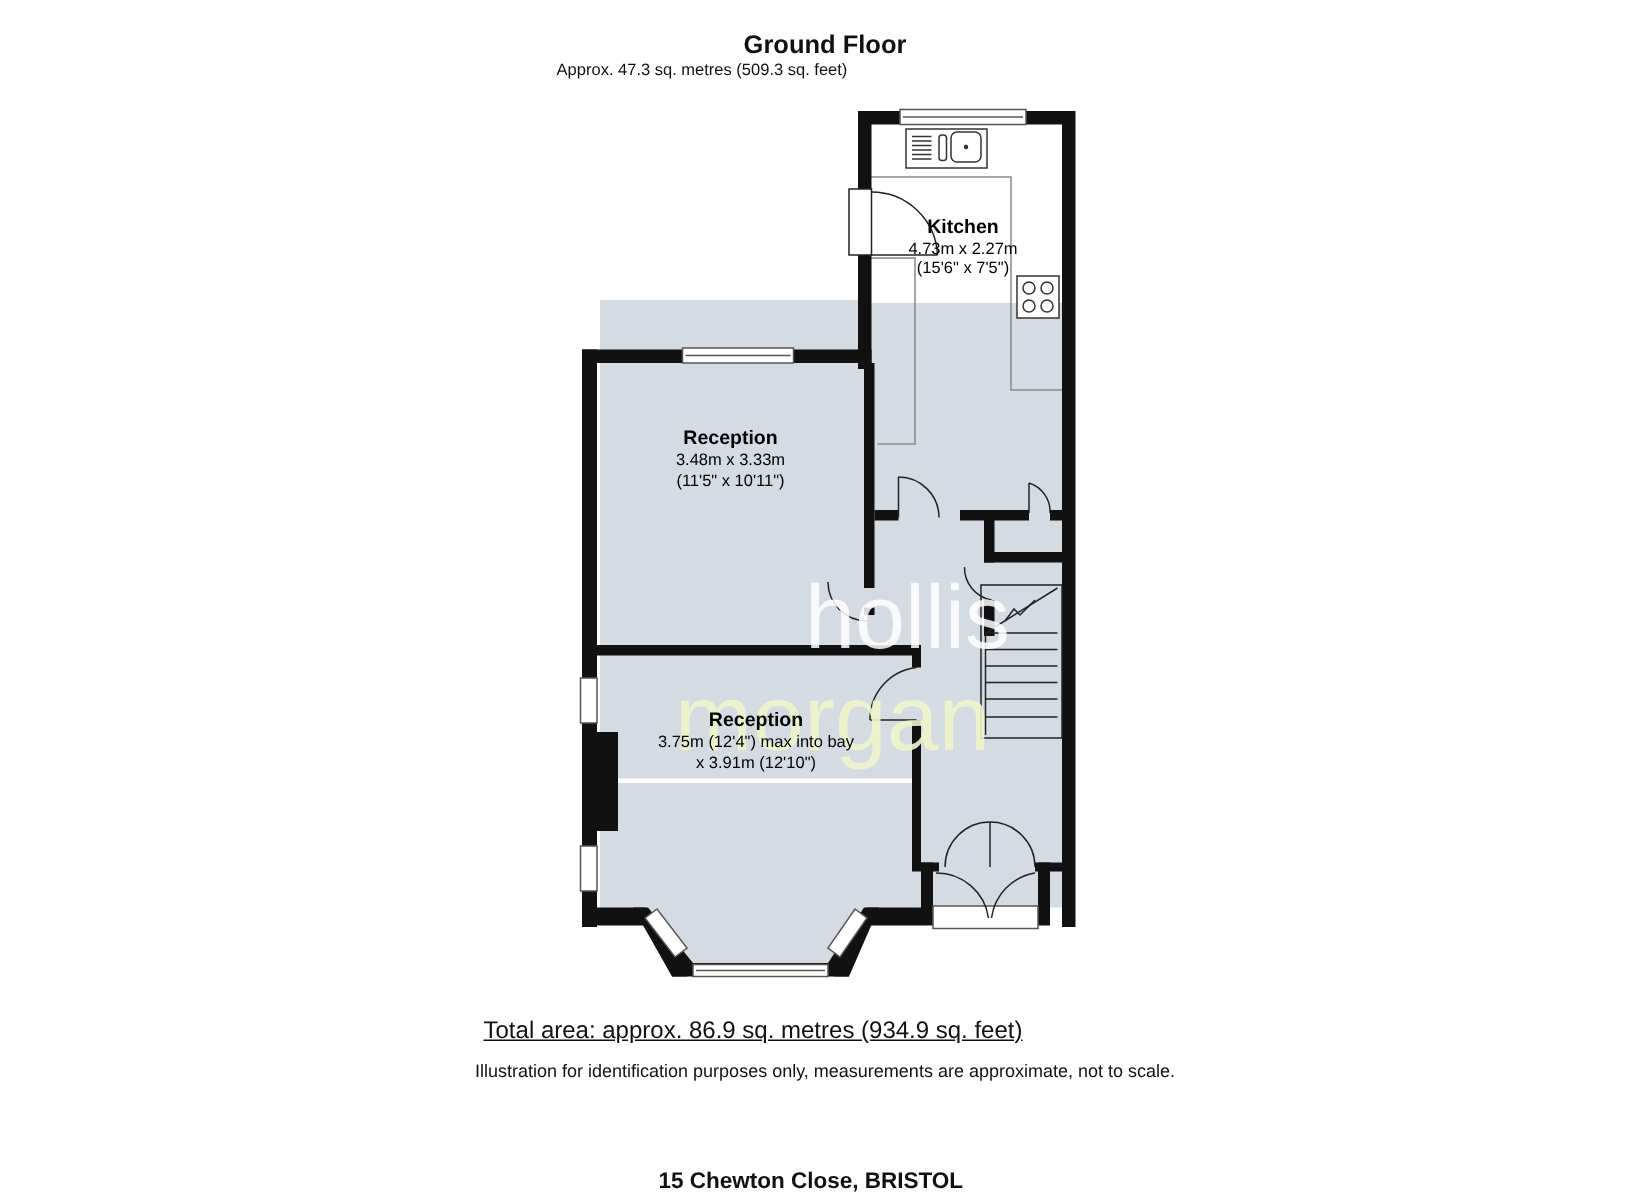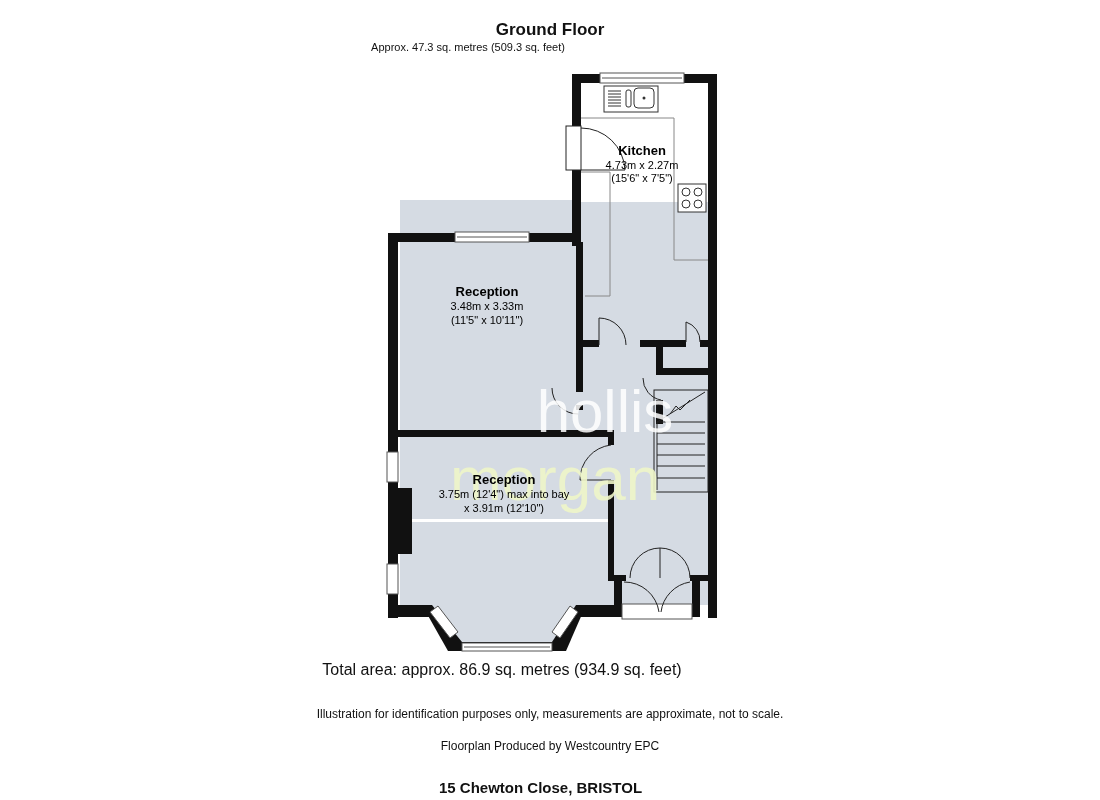--- a/index.html
+++ b/index.html
@@ -1,20 +1,20 @@
 <!DOCTYPE html>
 <html><head>
 <meta charset="utf-8">
 <style>
   html, body { margin:0; padding:0; background:#ffffff; }
   body { width:1100px; height:800px; position:relative; overflow:hidden; font-family:"Liberation Sans", sans-serif; color:#111; }
   .txt { position:absolute; text-align:center; white-space:nowrap; }
   #title { left:0; width:1100px; top:20px; font-size:17px; font-weight:bold; }
   #subtitle { left:0; width:936px; top:41px; font-size:11px; }
-  #total { left:0; width:1004px; top:661px; font-size:16px; }
+  #total { left:0; width:1004px; top:679px; font-size:16px;text-decoration:underline; }
   #disclaimer { left:0; width:1100px; top:707px; font-size:12px; }
   #producer { left:0; width:1100px; top:739px; font-size:12px; line-height:15px; }
   #address { left:0; width:1081px; top:779px; font-size:15px; font-weight:bold; }
   svg { position:absolute; left:0; top:0; }
 </style>
 </head>
 <body>
 
 <div id="title" class="txt">Ground Floor</div>
 <div id="subtitle" class="txt">Approx.  47.3 sq. metres (509.3 sq. feet)</div>
@@ -156,15 +156,14 @@
   <g>
     <text x="504" y="484" text-anchor="middle" font-size="13" font-weight="bold" font-family="Liberation Sans, sans-serif">Reception</text>
     <text x="504" y="498" text-anchor="middle" font-size="11" font-family="Liberation Sans, sans-serif">3.75m (12'4") max into bay</text>
     <text x="504" y="512" text-anchor="middle" font-size="11" font-family="Liberation Sans, sans-serif">x 3.91m (12'10")</text>
   </g>
 </svg>
 
 <div id="total" class="txt">Total area: approx.  86.9 sq. metres (934.9 sq. feet)</div>
 <div id="disclaimer" class="txt">Illustration for identification purposes only, measurements are approximate, not to scale.</div>
 <div id="producer" class="txt">
-  <div>Floorplan Produced by Westcountry EPC</div>
 </div>
 <div id="address" class="txt">15 Chewton Close, BRISTOL</div>
 
 </body></html>

